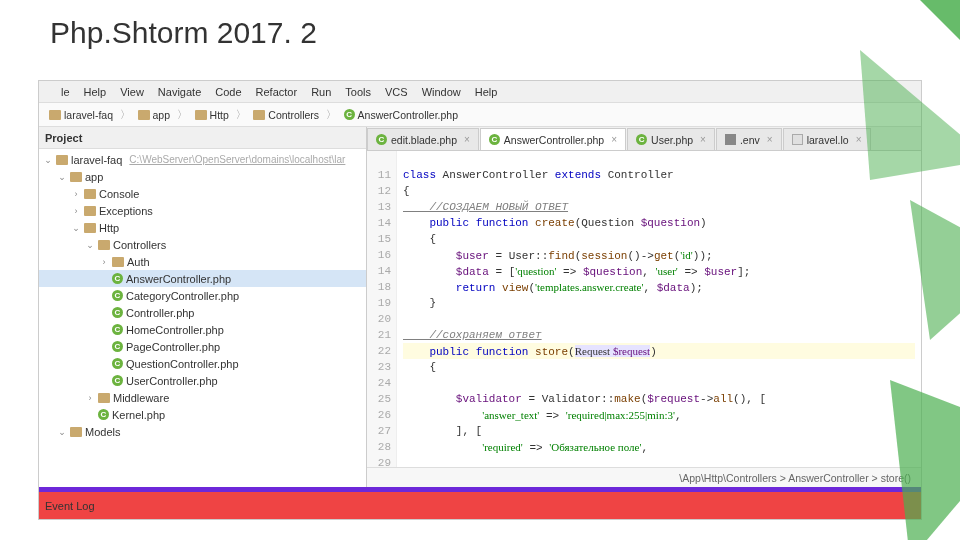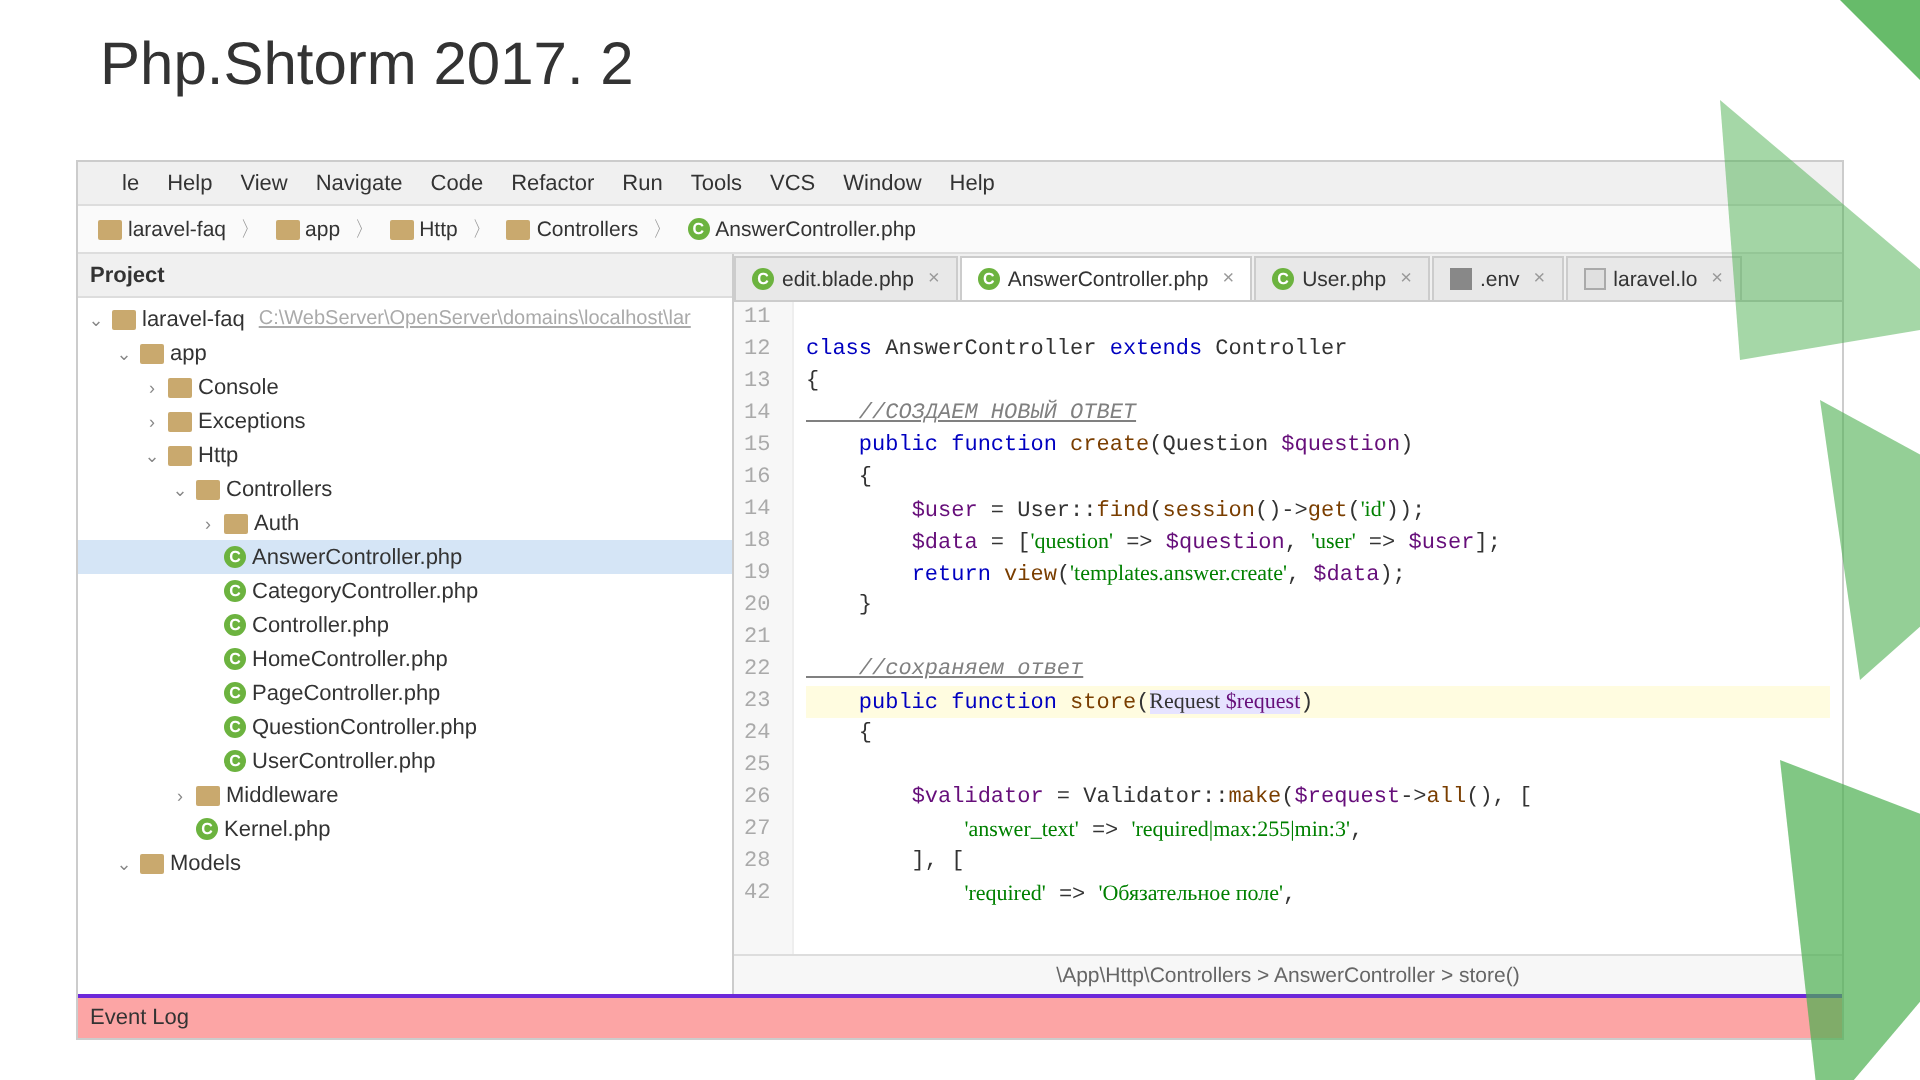--- a/index.html
+++ b/index.html
@@ -22,33 +22,33 @@
 .tree-row { display: flex; align-items: center; height: 17px; padding: 0 4px; gap: 3px; white-space: nowrap; cursor: default; }
 .tree-row.sel { background: #d5e5f6; }
 .tree-row .tw { width: 10px; color: #888; font-size: 9px; display: inline-block; text-align: center; }
 .tree-row .muted { color: #aaa; font-size: 10px; margin-left: 4px; text-decoration: underline; }
 .editor { flex: 1; background: #fff; display: flex; flex-direction: column; overflow: hidden; }
 .tabs { height: 24px; background: #f0f0f0; display: flex; align-items: flex-end; border-bottom: 1px solid #ccc; }
 .tab { height: 22px; padding: 0 8px; display: inline-flex; align-items: center; gap: 4px; background: #e8e8e8; border: 1px solid #ccc; border-bottom: none; font-size: 10.5px; margin-right: 1px; }
 .tab.active { background: #fff; }
 .tab .cl { color: #999; margin-left: 3px; font-size: 10px; }
 .code { flex: 1; display: flex; font-family: Consolas, "Courier New", monospace; font-size: 11px; overflow: hidden; background: #fff; }
-.gutter { width: 30px; background: #f7f7f7; color: #aaa; text-align: left; padding: 0 5px; border-right: 1px solid #eee; line-height: 16px; }
+.gutter { width: 30px; background: #f7f7f7; color: #aaa; text-align: right; padding: 16px 5px; border-right: 1px solid #eee; line-height: 16px; }
 .gutter div { height: 16px; }
 .lines { flex: 1; padding: 0 6px; line-height: 16px; white-space: pre; }
 .lines div { height: 16px; }
 .lines .hl { background: #fffce0; }
 .kw { color: #0000c0; }
 .str { color: #008000; font-family: Liberation Serif, serif; }
 .cm { color: #808080; font-style: italic; text-decoration: underline; }
 .fn { color: #7a3e00; }
 .var { color: #660e7a; }
 .param-hl { background: #e6e3ff; font-family: Liberation Serif, serif; }
-.statusbar { height: 20px; background: #f7f7f7; border-top: 1px solid #ddd; display: flex; align-items: center; justify-content: center; padding: 0 10px; font-size: 10.5px; color: #666; gap: 5px; }
-.bottom-tabs { height: 22px; background: #fca5a5; border-top: 2px solid #6d28d9; display: flex; align-items: center; padding: 0 6px; font-size: 11px; }
+.statusbar { height: 20px; background: #f7f7f7; border-top: 1px solid #ddd; display: flex; align-items: center; justify-content: flex-end; padding: 0 10px; font-size: 10.5px; color: #666; gap: 5px; }
+.bottom-tabs { height: 32px; background: #ef4444; border-top: 5px solid #6d28d9; display: flex; align-items: center; padding: 0 6px; font-size: 11px; }
 .deco-frame { position: absolute; right: 0; top: 0; width: 100px; height: 540px; pointer-events: none; overflow: hidden; }
 .deco-frame svg { position: absolute; right: -60px; top: -40px; }
 </style>
 </head>
 <body>
 
 <div class="slide-title">Php.Shtorm 2017. 2</div>
 
 <div class="ide">
 
@@ -228,21 +228,21 @@
             <div>19</div>
             <div>20</div>
             <div>21</div>
             <div>22</div>
             <div>23</div>
             <div>24</div>
             <div>25</div>
             <div>26</div>
             <div>27</div>
             <div>28</div>
-            <div>42</div>
+            <div>29</div>
           </div>
         <div class="lines" id="lines"><div></div><div><span class="kw">class</span> AnswerController <span class="kw">extends</span> Controller</div><div>{</div><div><span class="cm">    //СОЗДАЕМ НОВЫЙ ОТВЕТ</span></div><div>    <span class="kw">public</span> <span class="kw">function</span> <span class="fn">create</span>(Question <span class="var">$question</span>)</div><div>    {</div><div>        <span class="var">$user</span> = User::<span class="fn">find</span>(<span class="fn">session</span>()-&gt;<span class="fn">get</span>(<span class="str">'id'</span>));</div><div>        <span class="var">$data</span> = [<span class="str">'question'</span> =&gt; <span class="var">$question</span>, <span class="str">'user'</span> =&gt; <span class="var">$user</span>];</div><div>        <span class="kw">return</span> <span class="fn">view</span>(<span class="str">'templates.answer.create'</span>, <span class="var">$data</span>);</div><div>    }</div><div></div><div><span class="cm">    //сохраняем ответ</span></div><div class="hl">    <span class="kw">public</span> <span class="kw">function</span> <span class="fn">store</span>(<span class="param-hl">Request <span class="var">$request</span></span>)</div><div>    {</div><div></div><div>        <span class="var">$validator</span> = Validator::<span class="fn">make</span>(<span class="var">$request</span>-&gt;<span class="fn">all</span>(), [</div><div>            <span class="str">'answer_text'</span> =&gt; <span class="str">'required|max:255|min:3'</span>,</div><div>        ], [</div><div>            <span class="str">'required'</span> =&gt; <span class="str">'Обязательное поле'</span>,</div></div>
       </div>
       <div class="statusbar">
         <span>\App\Http\Controllers  &gt;  AnswerController  &gt;  store()</span>
       </div>
     </div>
   </div>
 
   <div class="bottom-tabs">

